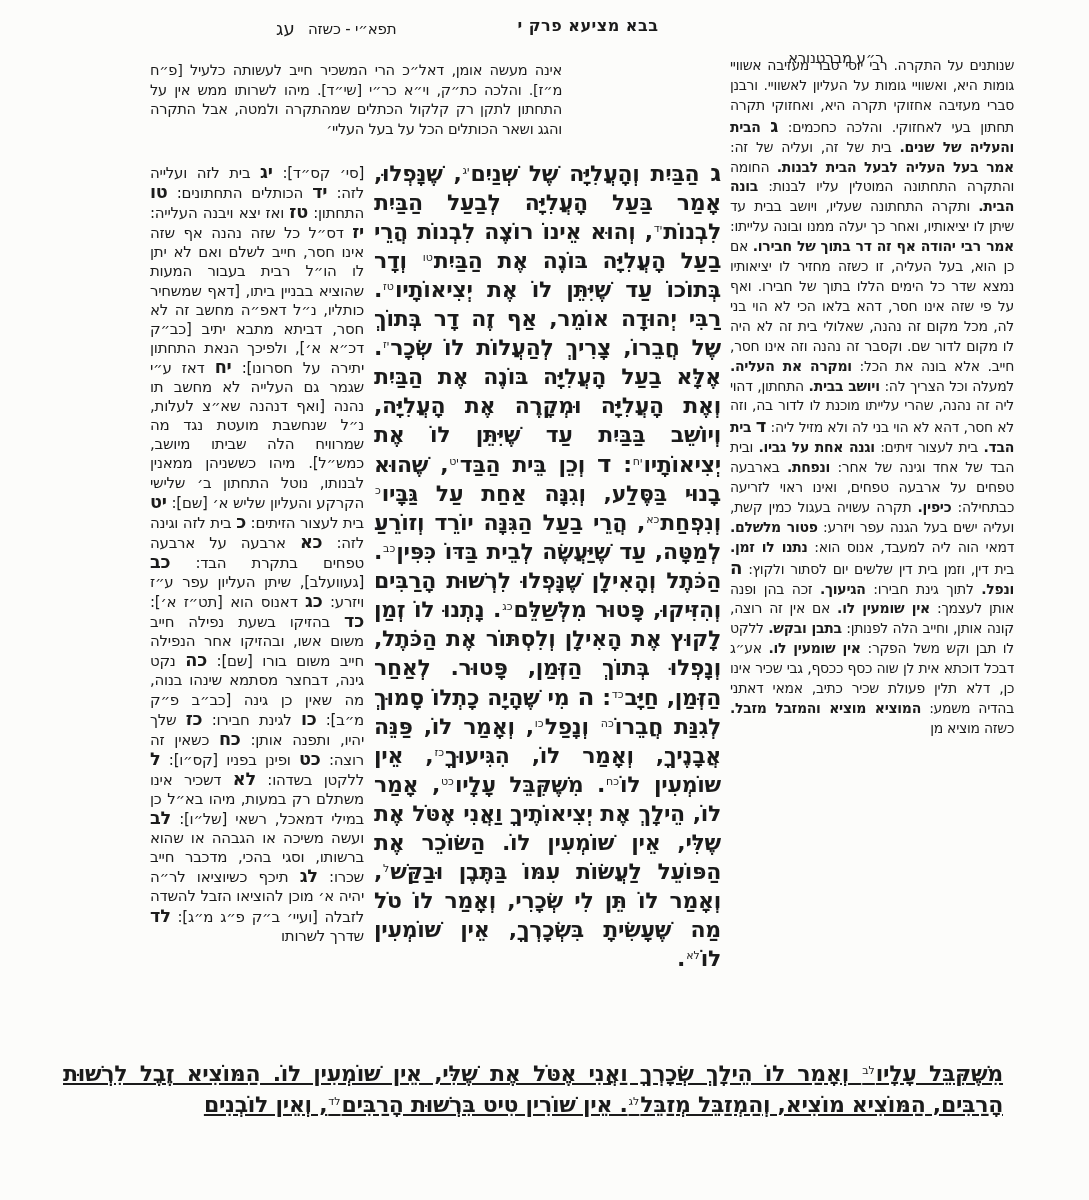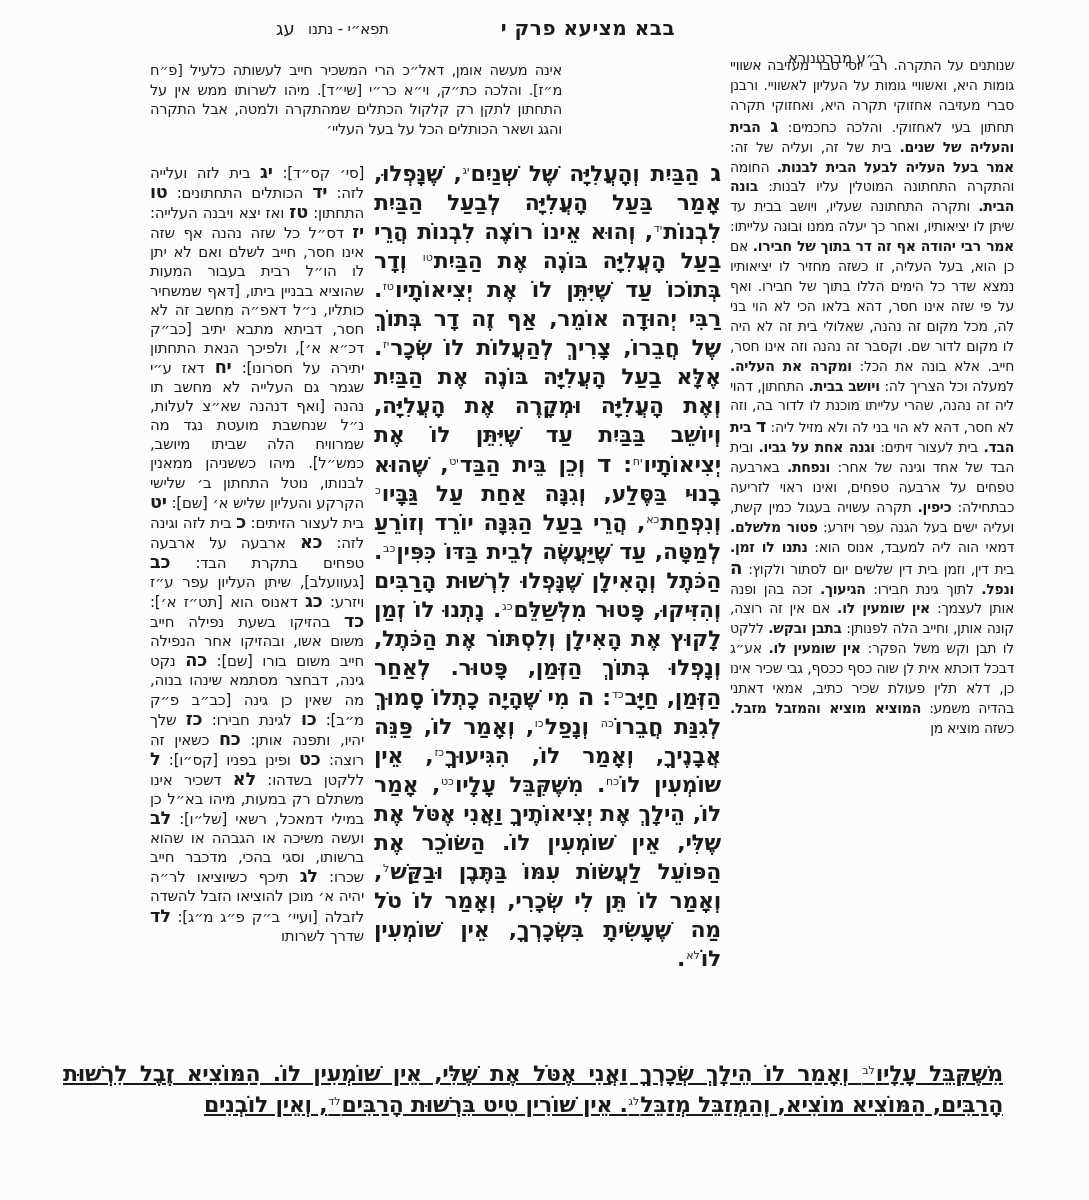--- a/index.html
+++ b/index.html
@@ -6,21 +6,21 @@
   body{
     width:1089px;height:1200px;position:relative;
     background:#fcfcfa;color:#1b1b1b;
     font-family:"DejaVu Sans",sans-serif;
     overflow:hidden;
   }
   .abs{position:absolute;}
   
   .hdr{top:20px;font-size:15px;letter-spacing:-0.2px;white-space:nowrap;}
   .hdr-title{top:16px;left:468px;width:240px;text-align:center;
-    font-size:20px;font-weight:bold;letter-spacing:0.5px;}
+    font-size:16px;font-weight:bold;letter-spacing:0.5px;}
   .hdr-right{left:788px;margin-top:29px;}
   .hdr-left{left:308px;}
   .pagenum{top:18px;left:276px;font-size:18px;font-weight:normal;}
   
   .col{direction:rtl;text-align:justify;overflow:hidden;}
   .bartenura{
     top:56px;left:730px;width:284px;height:1000px;
     font-size:14px;line-height:19.9px;letter-spacing:-0.3px;
   }
   .yachin-intro{
@@ -49,21 +49,21 @@
   .sec{font-weight:bold;font-size:1.3em;}         
   .mishnah .sec,.mishnah-bottom .sec{font-size:1.12em;}
   sup.mk{font-size:11px;font-weight:400;letter-spacing:0;line-height:0;
     vertical-align:7px;margin:0 1px;}
 </style>
 </head>
 <body>
 
 <div class="abs hdr hdr-right">ר״ע מברטנורא</div>
 <div class="abs hdr-title">בבא מציעא פרק י</div>
-<div class="abs hdr hdr-left">תפא״י - נתנו</div>
+<div class="abs hdr hdr-left">תפא״י - כשזה</div>
 <div class="abs pagenum">עג</div>
 
 <div class="abs col bartenura">שנותנים על התקרה. רבי יוסי סבר מעזיבה אשוויי גומות היא, ואשוויי גומות על העליון לאשוויי. ורבנן סברי מעזיבה אחזוקי תקרה היא, ואחזוקי תקרה תחתון בעי לאחזוקי. והלכה כחכמים: <span class="sec">ג</span> <b class="dh">הבית והעליה של שנים.</b> בית של זה, ועליה של זה: <b class="dh">אמר בעל העליה לבעל הבית לבנות.</b> החומה והתקרה התחתונה המוטלין עליו לבנות: <b class="dh">בונה הבית.</b> ותקרה התחתונה שעליו, ויושב בבית עד שיתן לו יציאותיו, ואחר כך יעלה ממנו ובונה עלייתו: <b class="dh">אמר רבי יהודה אף זה דר בתוך של חבירו.</b> אם כן הוא, בעל העליה, זו כשזה מחזיר לו יציאותיו נמצא שדר כל הימים הללו בתוך של חבירו. ואף על פי שזה אינו חסר, דהא בלאו הכי לא הוי בני לה, מכל מקום זה נהנה, שאלולי בית זה לא היה לו מקום לדור שם. וקסבר זה נהנה וזה אינו חסר, חייב. אלא בונה את הכל: <b class="dh">ומקרה את העליה.</b> למעלה וכל הצריך לה: <b class="dh">ויושב בבית.</b> התחתון, דהוי ליה זה נהנה, שהרי עלייתו מוכנת לו לדור בה, וזה לא חסר, דהא לא הוי בני לה ולא מזיל ליה: <span class="sec">ד</span> <b class="dh">בית הבד.</b> בית לעצור זיתים: <b class="dh">וגנה אחת על גביו.</b> ובית הבד של אחד וגינה של אחר: <b class="dh">ונפחת.</b> בארבעה טפחים על ארבעה טפחים, ואינו ראוי לזריעה כבתחילה: <b class="dh">כיפין.</b> תקרה עשויה בעגול כמין קשת, ועליה ישים בעל הגנה עפר ויזרע: <b class="dh">פטור מלשלם.</b> דמאי הוה ליה למעבד, אנוס הוא: <b class="dh">נתנו לו זמן.</b> בית דין, וזמן בית דין שלשים יום לסתור ולקוץ: <span class="sec">ה</span> <b class="dh">ונפל.</b> לתוך גינת חבירו: <b class="dh">הגיעוך.</b> זכה בהן ופנה אותן לעצמך: <b class="dh">אין שומעין לו.</b> אם אין זה רוצה, קונה אותן, וחייב הלה לפנותן: <b class="dh">בתבן ובקש.</b> ללקט לו תבן וקש משל הפקר: <b class="dh">אין שומעין לו.</b> אע״ג דבכל דוכתא אית לן שוה כסף ככסף, גבי שכיר אינו כן, דלא תלין פעולת שכיר כתיב, אמאי דאתני בהדיה משמע: <b class="dh">המוציא מוציא והמזבל מזבל.</b> כשזה מוציא מן</div>
 
 <div class="abs yachin-intro">אינה מעשה אומן, דאל״כ הרי המשכיר חייב לעשותה כלעיל [פ״ח מ״ז]. והלכה כת״ק, וי״א כר״י [שי״ד]. מיהו לשרותו ממש אין על התחתון לתקן רק קלקול הכתלים שמהתקרה ולמטה, אבל התקרה והגג ושאר הכותלים הכל על בעל העליי׳</div>
 
 <div class="abs col mishnah"><span class="sec">ג</span> הַבַּיִת וְהָעֲלִיָּה שֶׁל שְׁנַיִם<sup class="mk">יג</sup>, שֶׁנָּפְלוּ, אָמַר בַּעַל הָעֲלִיָּה לְבַעַל הַבַּיִת לִבְנוֹת<sup class="mk">יד</sup>, וְהוּא אֵינוֹ רוֹצֶה לִבְנוֹת הֲרֵי בַעַל הָעֲלִיָּה בּוֹנֶה אֶת הַבַּיִת<sup class="mk">טו</sup> וְדָר בְּתוֹכוֹ עַד שֶׁיִּתֵּן לוֹ אֶת יְצִיאוֹתָיו<sup class="mk">טז</sup>. רַבִּי יְהוּדָה אוֹמֵר, אַף זֶה דָר בְּתוֹךְ שֶׁל חֲבֵרוֹ, צָרִיךְ לְהַעֲלוֹת לוֹ שְׂכָר<sup class="mk">יז</sup>. אֶלָּא בַעַל הָעֲלִיָּה בּוֹנֶה אֶת הַבַּיִת וְאֶת הָעֲלִיָּה וּמְקָרֶה אֶת הָעֲלִיָּה, וְיוֹשֵׁב בַּבַּיִת עַד שֶׁיִּתֵּן לוֹ אֶת יְצִיאוֹתָיו<sup class="mk">יח</sup>: <span class="sec">ד</span> וְכֵן בֵּית הַבַּד<sup class="mk">יט</sup>, שֶׁהוּא בָנוּי בַּסֶּלַע, וְגִנָּה אַחַת עַל גַּבָּיו<sup class="mk">כ</sup> וְנִפְחַת<sup class="mk">כא</sup>, הֲרֵי בַעַל הַגִּנָּה יוֹרֵד וְזוֹרֵעַ לְמַטָּה, עַד שֶׁיַּעֲשֶׂה לְבֵית בַּדּוֹ כִּפִּין<sup class="mk">כב</sup>. הַכֹּתֶל וְהָאִילָן שֶׁנָּפְלוּ לִרְשׁוּת הָרַבִּים וְהִזִּיקוּ, פָּטוּר מִלְּשַׁלֵּם<sup class="mk">כג</sup>. נָתְנוּ לוֹ זְמַן לָקוּץ אֶת הָאִילָן וְלִסְתּוֹר אֶת הַכֹּתֶל, וְנָפְלוּ בְּתוֹךְ הַזְּמַן, פָּטוּר. לְאַחַר הַזְּמַן, חַיָּב<sup class="mk">כד</sup>: <span class="sec">ה</span> מִי שֶׁהָיָה כָתְלוֹ סָמוּךְ לְגִנַּת חֲבֵרוֹ<sup class="mk">כה</sup> וְנָפַל<sup class="mk">כו</sup>, וְאָמַר לוֹ, פַּנֵּה אֲבָנֶיךָ, וְאָמַר לוֹ, הִגִּיעוּךָ<sup class="mk">כז</sup>, אֵין שׁוֹמְעִין לוֹ<sup class="mk">כח</sup>. מִשֶּׁקִּבֵּל עָלָיו<sup class="mk">כט</sup>, אָמַר לוֹ, הֵילָךְ אֶת יְצִיאוֹתֶיךָ וַאֲנִי אֶטֹּל אֶת שֶׁלִּי, אֵין שׁוֹמְעִין לוֹ. הַשּׂוֹכֵר אֶת הַפּוֹעֵל לַעֲשׂוֹת עִמּוֹ בַּתֶּבֶן וּבַקַּשׁ<sup class="mk">ל</sup>, וְאָמַר לוֹ תֵּן לִי שְׂכָרִי, וְאָמַר לוֹ טֹל מַה שֶּׁעָשִׂיתָ בִּשְׂכָרְךָ, אֵין שׁוֹמְעִין לוֹ<sup class="mk">לא</sup>.</div>
 
 <div class="abs col yachin">[סי׳ קס״ד]: <b class="dh">יג</b> בית לזה ועלייה לזה: <b class="dh">יד</b> הכותלים התחתונים: <b class="dh">טו</b> התחתון: <b class="dh">טז</b> ואז יצא ויבנה העלייה: <b class="dh">יז</b> דס״ל כל שזה נהנה אף שזה אינו חסר, חייב לשלם ואם לא יתן לו הו״ל רבית בעבור המעות שהוציא בבניין ביתו, [דאף שמשחיר כותליו, נ״ל דאפ״ה מחשב זה לא חסר, דביתא מתבא יתיב [כב״ק דכ״א א׳], ולפיכך הנאת התחתון יתירה על חסרונו]: <b class="dh">יח</b> דאז ע״י שגמר גם העלייה לא מחשב תו נהנה [ואף דנהנה שא״צ לעלות, נ״ל שנחשבת מועטת נגד מה שמרוויח הלה שביתו מיושב, כמש״ל]. מיהו כששניהן ממאנין לבנותו, נוטל התחתון ב׳ שלישי הקרקע והעליון שליש א׳ [שם]: <b class="dh">יט</b> בית לעצור הזיתים: <b class="dh">כ</b> בית לזה וגינה לזה: <b class="dh">כא</b> ארבעה על ארבעה טפחים בתקרת הבד: <b class="dh">כב</b> [געוועלב], שיתן העליון עפר ע״ז ויזרע: <b class="dh">כג</b> דאנוס הוא [תט״ז א׳]: <b class="dh">כד</b> בהזיקו בשעת נפילה חייב משום אשו, ובהזיקו אחר הנפילה חייב משום בורו [שם]: <b class="dh">כה</b> נקט גינה, דבחצר מסתמא שינהו בנוה, מה שאין כן גינה [כב״ב פ״ק מ״ב]: <b class="dh">כו</b> לגינת חבירו: <b class="dh">כז</b> שלך יהיו, ותפנה אותן: <b class="dh">כח</b> כשאין זה רוצה: <b class="dh">כט</b> ופינן בפניו [קס״ו]: <b class="dh">ל</b> ללקטן בשדהו: <b class="dh">לא</b> דשכיר אינו משתלם רק במעות, מיהו בא״ל כן במילי דמאכל, רשאי [של״ו]: <b class="dh">לב</b> ועשה משיכה או הגבהה או שהוא ברשותו, וסגי בהכי, מדכבר חייב שכרו: <b class="dh">לג</b> תיכף כשיוציאו לר״ה יהיה א׳ מוכן להוציאו הזבל להשדה לזבלה [ועיי׳ ב״ק פ״ג מ״ג]: <b class="dh">לד</b> שדרך לשרותו</div>
 

